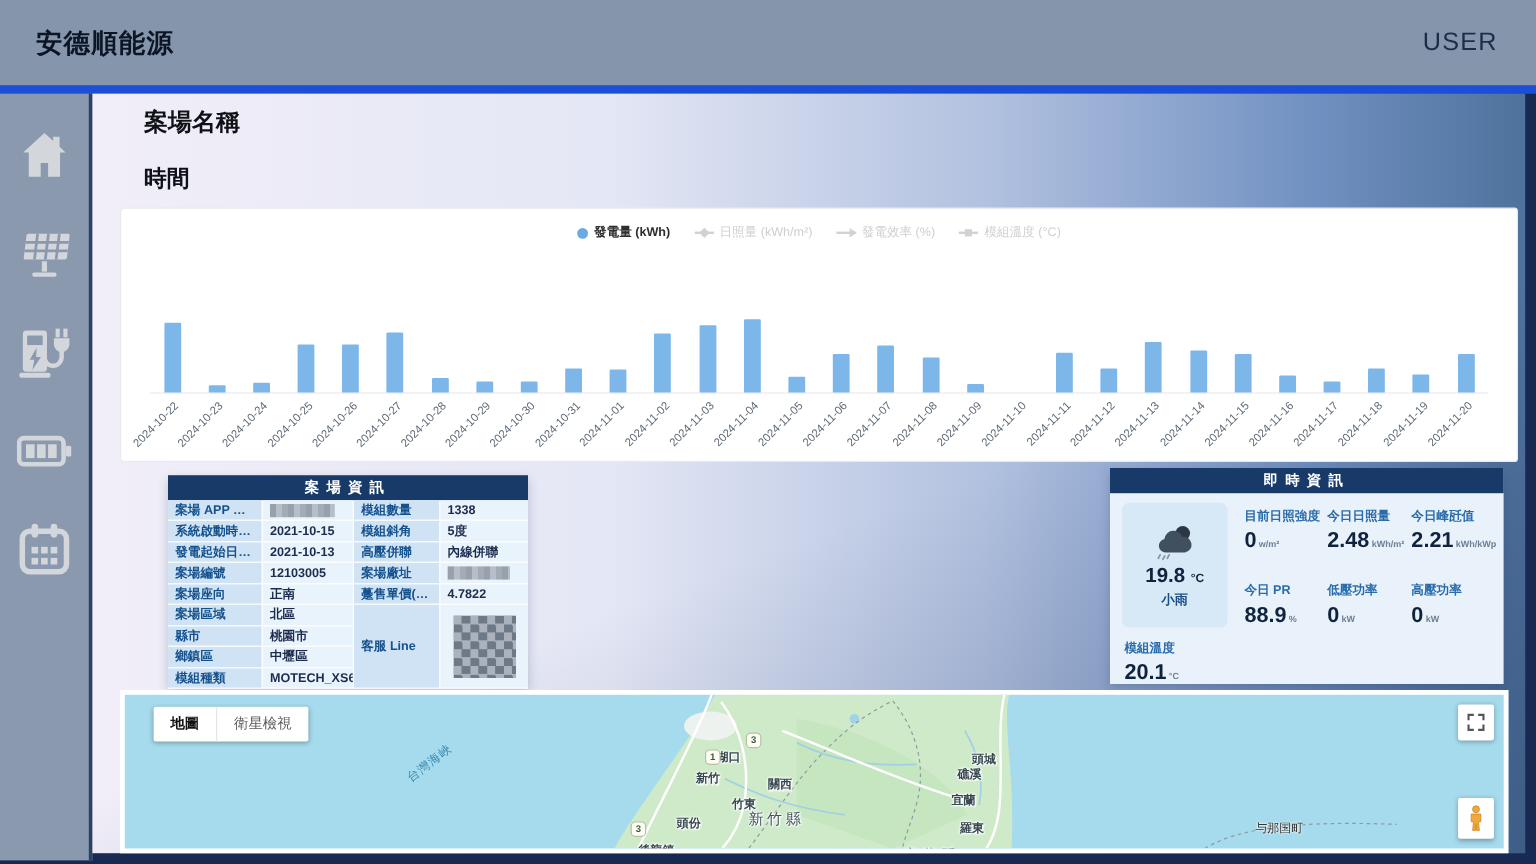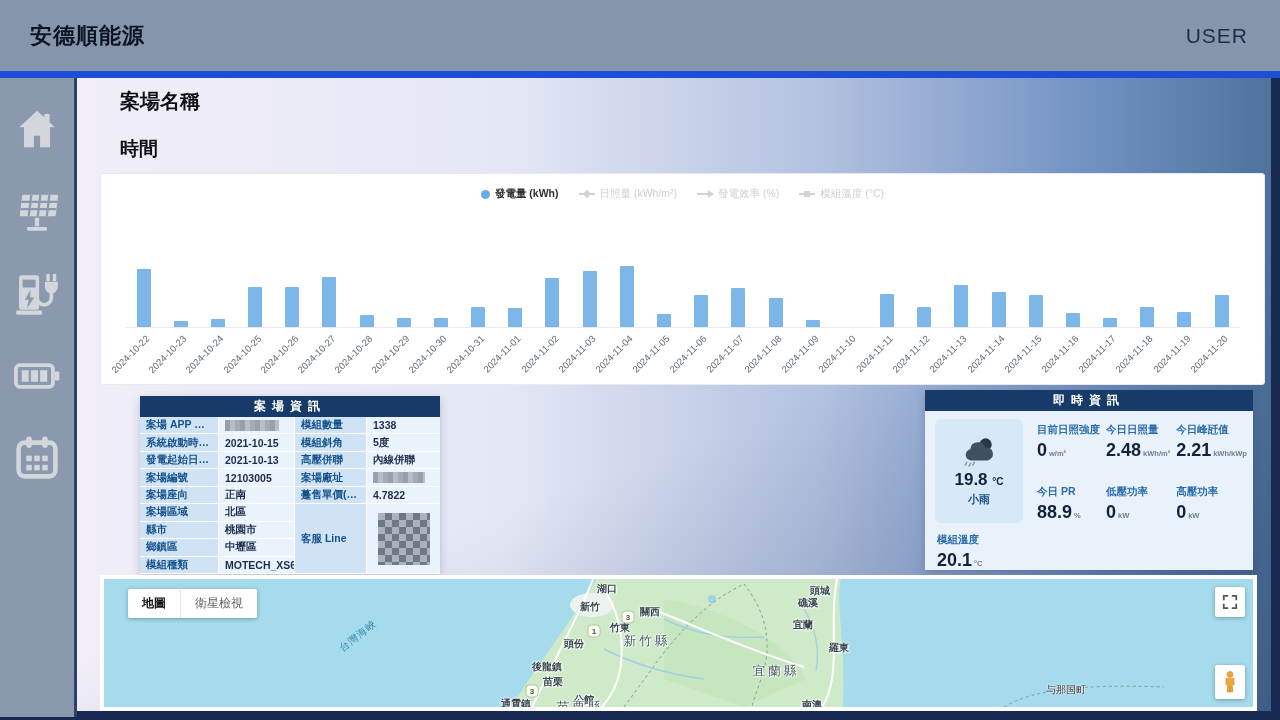--- a/index.html
+++ b/index.html
@@ -89,21 +89,21 @@
   .m-value { font-size:18px; font-weight:700; color:#10233d; }
   .m-unit  { font-size:7.5px; color:#6b7f95; margin-left:2px; font-weight:700; }
   .module-temp { position:absolute; left:12px; top:122px; }
 
   
   .map { position:absolute; left:23px; top:497px; width:1157px; height:136px; border:4px solid #fff;
          background:#a5dbec; overflow:hidden; cursor:grab; }
   .map svg.base { position:absolute; left:0; top:0; }
   .map-labels { position:absolute; inset:0; }
   .place { position:absolute; transform:translate(-50%,-50%); font-size:10px; color:#37474f; font-weight:700;
-           white-space:nowrap; text-shadow:0 0 2px #fff,0 0 2px #fff,0 0 3px #fff,1px 1px 1px #fff; }
+           white-space:nowrap; text-shadow:0 0 2px #fff,0 0 2px #fff,0 0 3px #fff,1px 1px 1px #fff;margin-top:42px; }
   .place.county { font-size:12.5px; letter-spacing:3px; color:#41545c; font-weight:400; }
   .sea-label { position:absolute; left:232px; top:50px; transform:rotate(-38deg); font-size:10px;
                letter-spacing:1px; color:#3b87ad; }
   .bottom-label { position:absolute; left:942px; top:104px; font-size:10px; color:#333;
                   text-shadow:0 0 2px #fff,0 0 2px #fff; }
   .shield { position:absolute; transform:translate(-50%,-50%); width:13px; height:13px; background:#fdfdf6;
             border:1px solid #b4c2a0; border-radius:4px; font-size:8px; font-weight:700; color:#3c5a3c;
             display:flex; align-items:center; justify-content:center; }
   .map-type { position:absolute; left:24px; top:10px; height:29px; background:#fff; display:flex;
               align-items:stretch; box-shadow:0 1px 4px rgba(0,0,0,.3); border-radius:2px; }
@@ -465,21 +465,21 @@
             <span class="place county" style="left: 543px; top: 62px;">新竹縣</span>
             <span class="place" style="left: 443px; top: 88px;">後龍鎮</span>
             <span class="place" style="left: 449px; top: 103px;">苗栗</span>
             <span class="place" style="left: 480px; top: 121px;">公館</span>
             <span class="place" style="left: 412px; top: 125px;">通霄鎮</span>
             <span class="place county" style="left: 476px; top: 128px;">苗栗縣</span>
             <span class="place county" style="left: 672px; top: 92px;">宜蘭縣</span>
             <span class="place" style="left: 716px; top: 12px;">頭城</span>
             <span class="place" style="left: 704px; top: 24px;">礁溪</span>
             <span class="place" style="left: 699px; top: 46px;">宜蘭</span>
-            <span class="place" style="left: 735px; top: 69px;">羅東</span>
+            <span class="place" style="left: 706px; top: 69px;">羅東</span>
             <span class="place" style="left: 708px; top: 126px;">南澳</span>
             <span class="shield" style="left: 524px; top: 38px;">3</span>
             <span class="shield" style="left: 490px; top: 52px;">1</span>
             <span class="shield" style="left: 428px; top: 112px;">3</span>
           </div>
         <div class="map-type">
           <div class="btn active">地圖</div>
           <div class="btn plain">衛星檢視</div>
         </div>
         <div class="fullscreen-btn">

